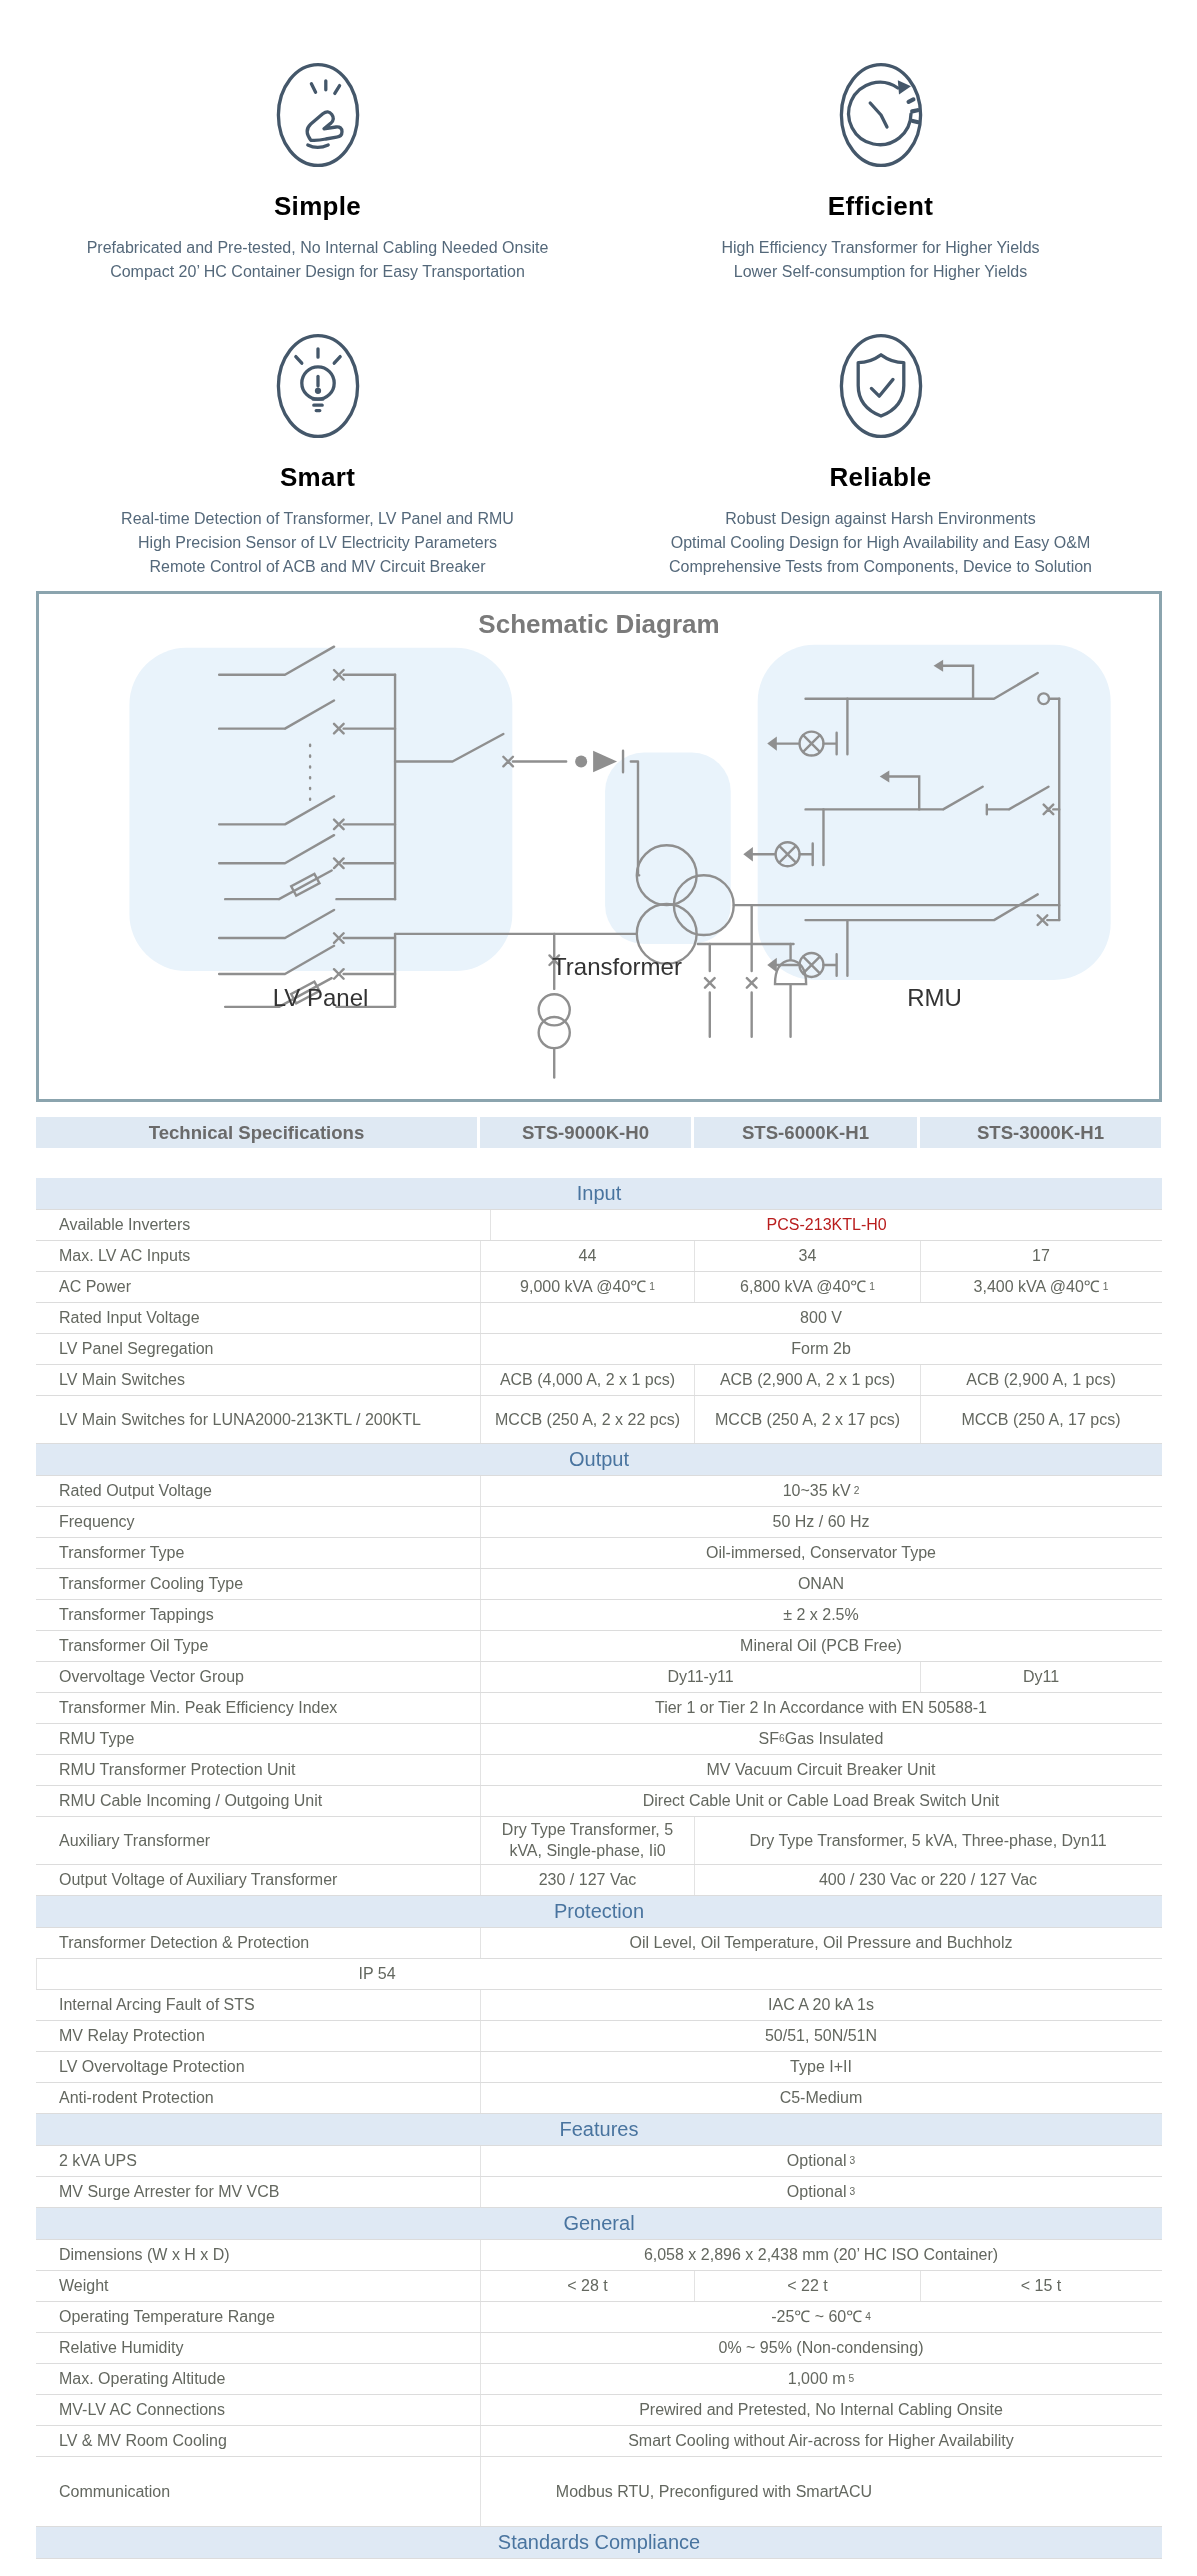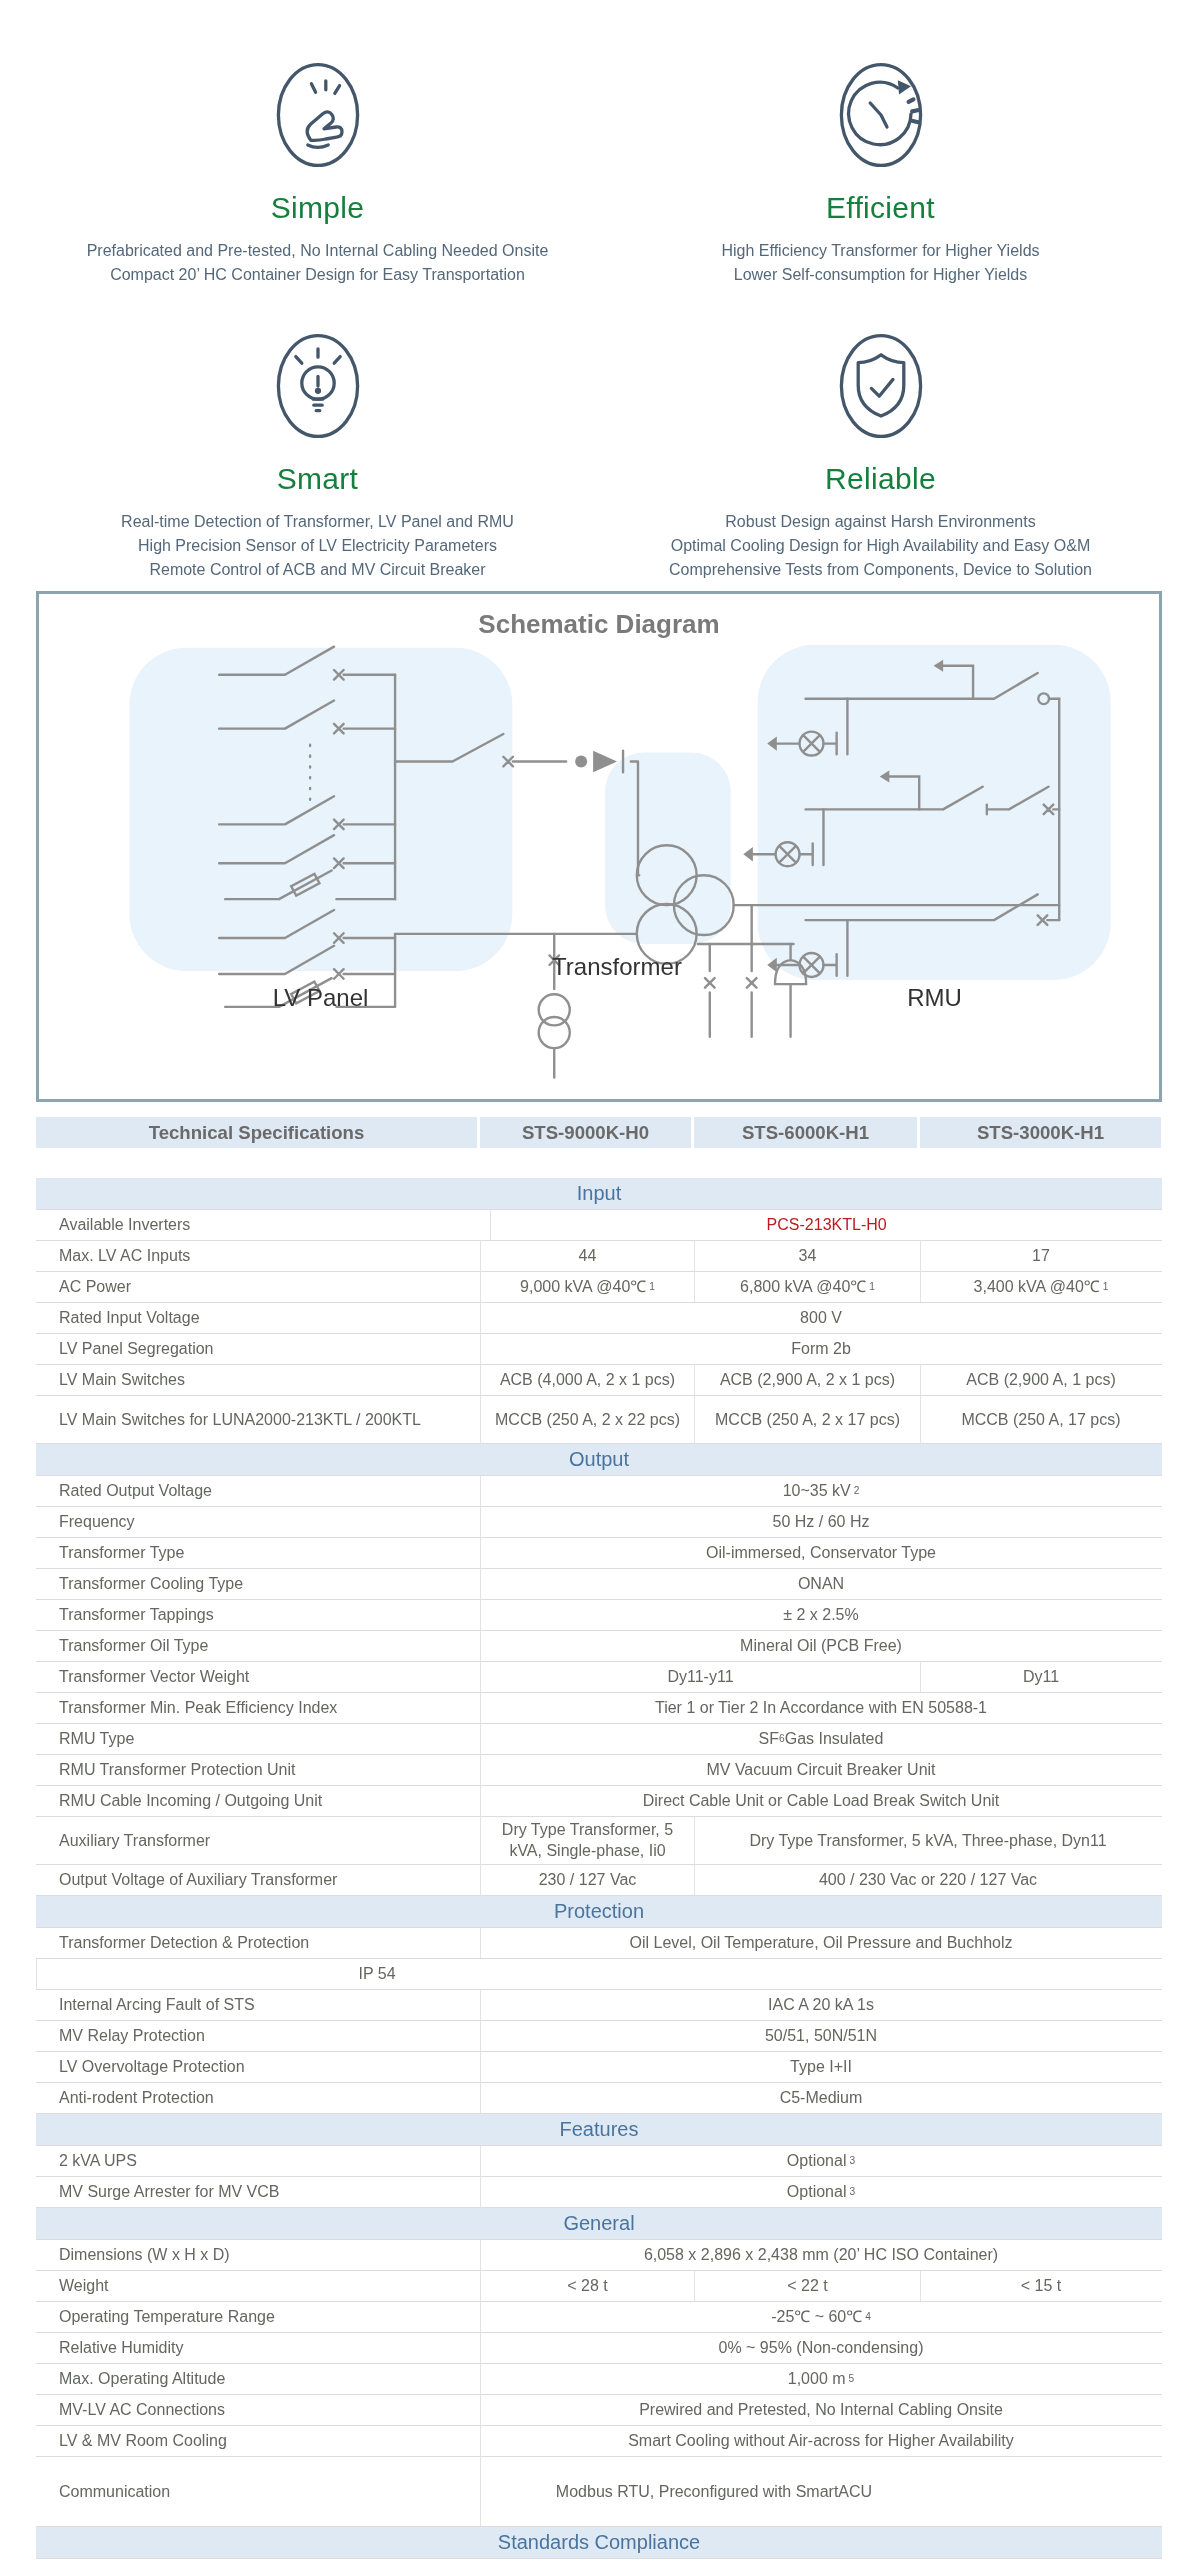--- a/index.html
+++ b/index.html
@@ -6,21 +6,21 @@
   body{
     width:1198px;height:2576px;background:#ffffff;position:relative;overflow:hidden;
     font-family:"Liberation Sans", sans-serif;color:#63675f;
   }
   
   .features{display:grid;grid-template-columns:1fr 1fr;padding:0 36px;}
   .feature{display:flex;flex-direction:column;align-items:center;text-align:center;}
   .feature.r1{height:269px;padding-top:55px;}
   .feature.r2{height:265px;padding-top:2.4px;}
   .feature .icn{width:120px;height:120px;flex:0 0 auto;}
-  .feature h2{margin:15.6px 0 0 0;font-size:30px;font-weight:normal;color:#15803d;letter-spacing:0.3px;}
+  .feature h2{margin:15.6px 0 0 0;font-size:26px;font-weight:bold;color:#000000;letter-spacing:0.3px;}
   .feature .desc{margin-top:14.4px;font-size:16px;line-height:24px;color:#54687a;}
   
   .schembox{position:relative;margin:0 36px;height:505px;border:3.6px solid #8ba4ae;background:#fff;}
   .schembox .stitle{position:absolute;top:14.4px;left:0;width:100%;text-align:center;
     font-size:26px;font-weight:bold;color:#7a7a7a;}
   .schembox svg.diagram{position:absolute;left:0;top:0;width:1119px;height:505px;}
   .dlabel{position:absolute;text-align:center;font-size:24px;color:#333;}
   .dlabel.lv{left:90px;top:390px;width:383px;}
   .dlabel.tr{left:485px;top:359px;width:186px;}
   .dlabel.rmu{left:719px;top:390px;width:353px;}
@@ -274,21 +274,21 @@
     </div>
     <div class="trow">
       <div class="tlabel" style="width: 444px;">Transformer Tappings</div>
       <div class="tval" style="width: 681px;">± 2 x 2.5%</div>
     </div>
     <div class="trow">
       <div class="tlabel" style="width: 444px;">Transformer Oil Type</div>
       <div class="tval" style="width: 681px;">Mineral Oil (PCB Free)</div>
     </div>
     <div class="trow">
-      <div class="tlabel" style="width: 444px;">Transformer Vector Weight</div>
+      <div class="tlabel" style="width: 444px;">Overvoltage Vector Group</div>
       <div class="tval" style="width: 440px;">Dy11-y11</div>
       <div class="tval" style="width: 241px;">Dy11</div>
     </div>
     <div class="trow">
       <div class="tlabel" style="width: 444px;">Transformer Min. Peak Efficiency Index</div>
       <div class="tval" style="width: 681px;">Tier 1 or Tier 2 In Accordance with EN 50588-1</div>
     </div>
     <div class="trow">
       <div class="tlabel" style="width: 444px;">RMU Type</div>
       <div class="tval" style="width: 681px;">SF<sub class="fs">6</sub> Gas Insulated</div>

